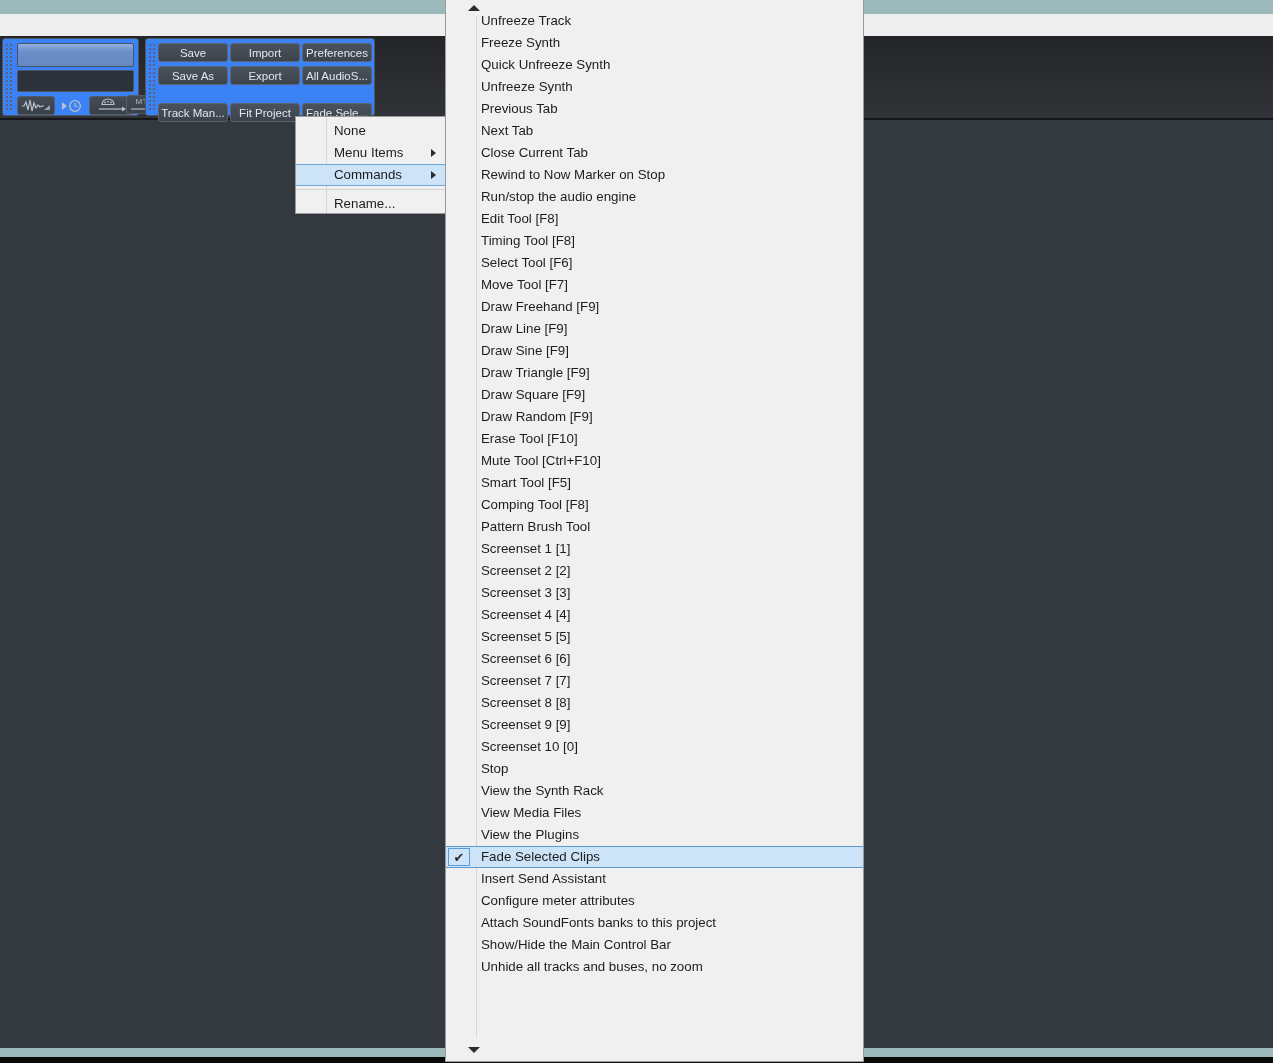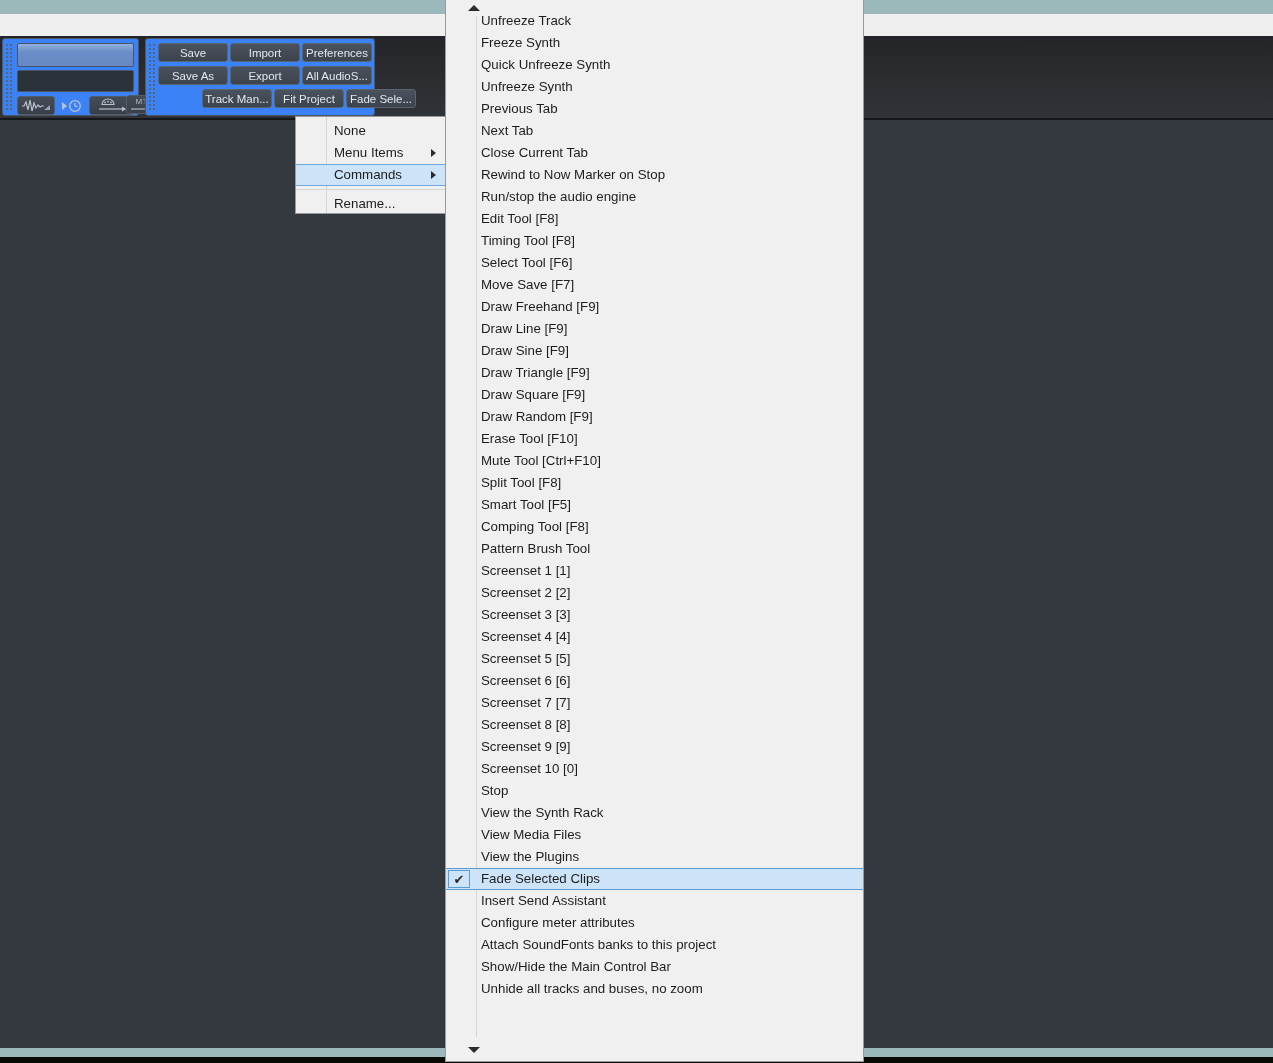--- a/index.html
+++ b/index.html
@@ -146,21 +146,21 @@
     align-items: center;
     justify-content: center;
     white-space: nowrap;
     overflow: hidden;
   }
   .tb-btn.col1 { left: 12px;  width: 70px; }
   .tb-btn.col2 { left: 84px;  width: 70px; }
   .tb-btn.col3 { left: 156px; width: 70px; }
   .tb-btn.row1 { top: 4px; }
   .tb-btn.row2 { top: 27px; }
-  .tb-btn.row3 { top: 50px; margin-left: 44px; }
+  .tb-btn.row3 { top: 64px; }
 
   
   .menu {
     position: absolute;
     background: #f0f0f0;
     border: 1px solid #9a9a9a;
     box-sizing: border-box;
     font-size: 13.3px;
     color: #1d1d1d;
     z-index: 50;
@@ -398,21 +398,21 @@
         <div class="menu-item">
           <span class="mi-label">Edit Tool [F8]</span>
         </div>
         <div class="menu-item">
           <span class="mi-label">Timing Tool [F8]</span>
         </div>
         <div class="menu-item">
           <span class="mi-label">Select Tool [F6]</span>
         </div>
         <div class="menu-item">
-          <span class="mi-label">Move Save [F7]</span>
+          <span class="mi-label">Move Tool [F7]</span>
         </div>
         <div class="menu-item">
           <span class="mi-label">Draw Freehand [F9]</span>
         </div>
         <div class="menu-item">
           <span class="mi-label">Draw Line [F9]</span>
         </div>
         <div class="menu-item">
           <span class="mi-label">Draw Sine [F9]</span>
         </div>
@@ -423,23 +423,20 @@
           <span class="mi-label">Draw Square [F9]</span>
         </div>
         <div class="menu-item">
           <span class="mi-label">Draw Random [F9]</span>
         </div>
         <div class="menu-item">
           <span class="mi-label">Erase Tool [F10]</span>
         </div>
         <div class="menu-item">
           <span class="mi-label">Mute Tool [Ctrl+F10]</span>
-        </div>
-        <div class="menu-item">
-          <span class="mi-label">Split Tool [F8]</span>
         </div>
         <div class="menu-item">
           <span class="mi-label">Smart Tool [F5]</span>
         </div>
         <div class="menu-item">
           <span class="mi-label">Comping Tool [F8]</span>
         </div>
         <div class="menu-item">
           <span class="mi-label">Pattern Brush Tool</span>
         </div>

